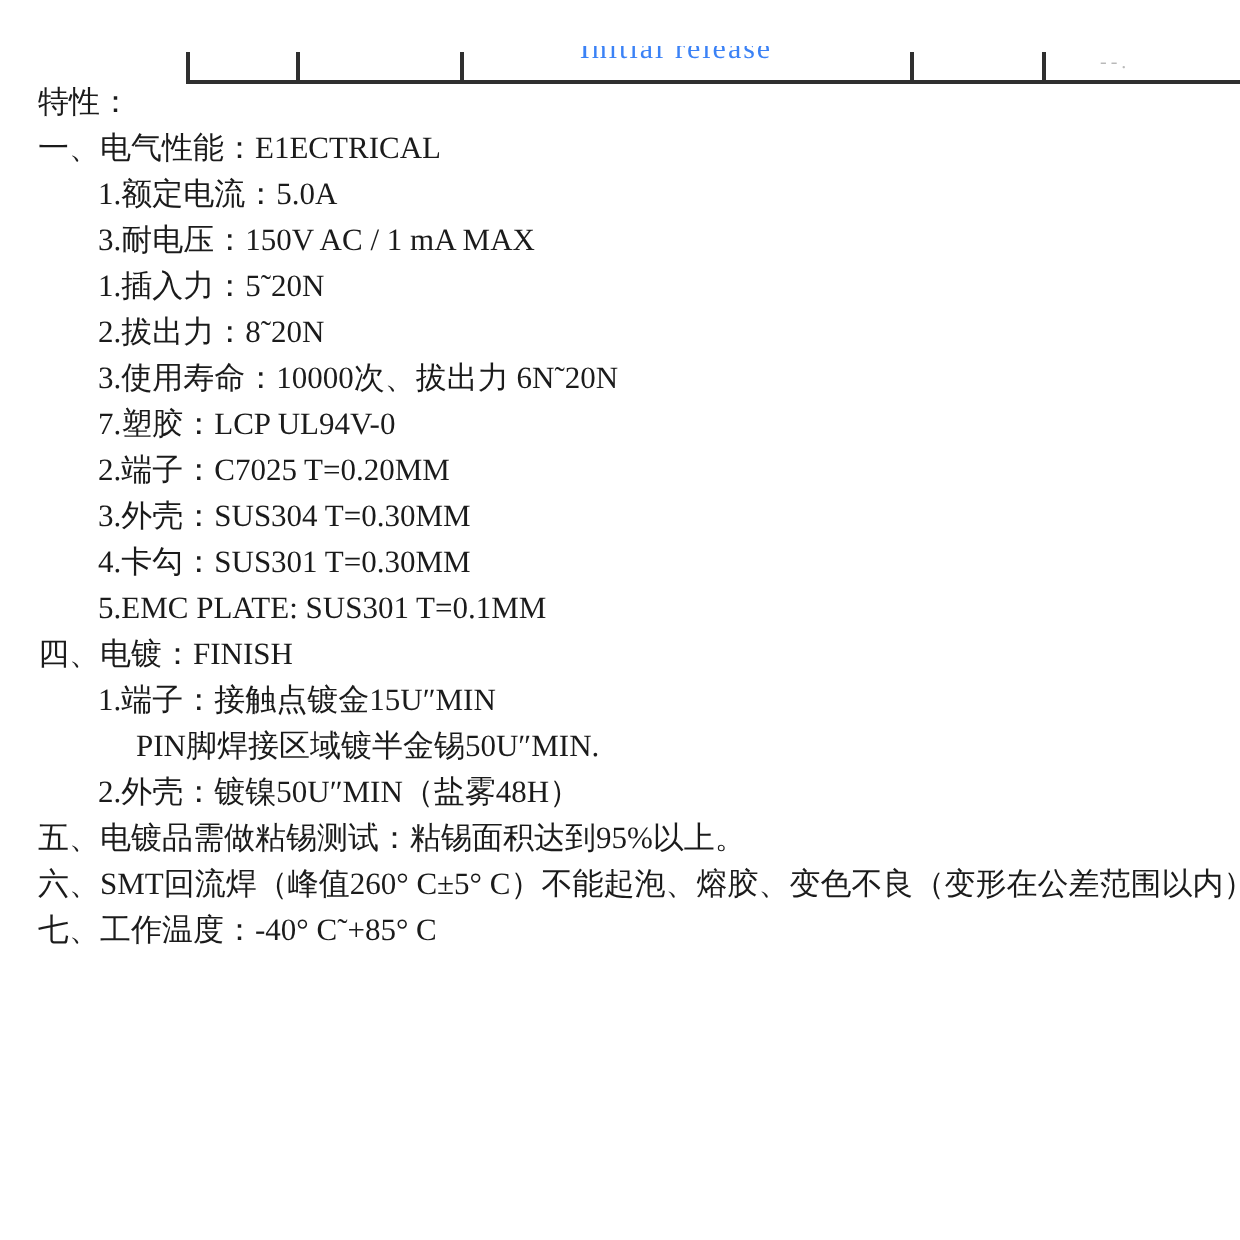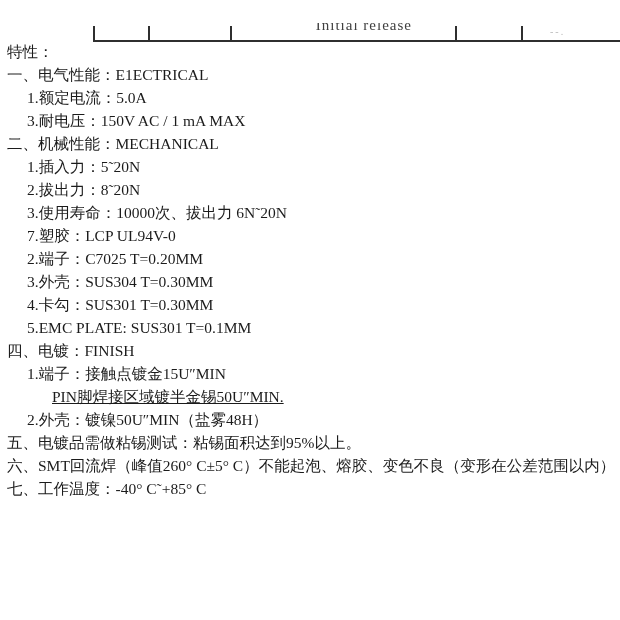--- a/index.html
+++ b/index.html
@@ -6,34 +6,34 @@
   .page {
     position:relative; width:620px; height:620px; background:#ffffff;
     overflow:hidden; color:#1b1b1b;
     font-family:"Liberation Serif","DejaVu Serif",serif;
   }
   
   .tbl-hline { position:absolute; left:93px; top:40px; width:527px; height:2px; background:#2f2f2f; }
   .tbl-vline { position:absolute; top:26px; height:15px; width:2px; background:#2f2f2f; }
   .v1{left:93px}.v2{left:148px}.v3{left:230px}.v4{left:455px}.v5{left:521px}
   .init-rel {
-    position:absolute; left:232px; top:23px; width:180px; height:15px;
-    overflow:hidden; text-align:right; color:#404040;
+    position:absolute; left:248px; top:23px; width:180px; height:15px;
+    overflow:hidden; text-align:center; color:#3b82f6;
   }
   .init-rel span { display:block; margin-top:-6px; font-size:15px; letter-spacing:1px; }
   .remnant {
     position:absolute; left:550px; top:26px; width:50px; height:12px; overflow:hidden;
     color:#b9b9b9; font-size:10px; letter-spacing:2px;
   }
   
   .content { position:absolute; top:40px; left:0; width:620px; }
   .line { height:23px; line-height:23px; font-size:15.5px; white-space:nowrap; }
-  .ind0 { padding-left:7px; }
-  .ind1 { padding-left:27px; }
-  .ind2 { padding-left:52px;text-decoration:underline; }
+  .ind0 { padding-left:19px; }
+  .ind1 { padding-left:27px;margin-left:22px; }
+  .ind2 { padding-left:68px; }
 </style>
 </head>
 <body>
 
 <div class="page">
 
   <div>
     <div class="tbl-vline v1"></div>
     <div class="tbl-vline v2"></div>
     <div class="tbl-vline v3"></div>
@@ -44,21 +44,20 @@
       <span>Initial release</span>
     </div>
     <div class="remnant">--.</div>
   </div>
 
   <div class="content">
     <div class="line ind0">特性：</div>
     <div class="line ind0">一、电气性能：E1ECTRICAL</div>
     <div class="line ind1">1.额定电流：5.0A</div>
     <div class="line ind1">3.耐电压：150V AC / 1 mA MAX</div>
-    <div class="line ind0">二、机械性能：MECHANICAL</div>
     <div class="line ind1">1.插入力：5˜20N</div>
     <div class="line ind1">2.拔出力：8˜20N</div>
     <div class="line ind1">3.使用寿命：10000次、拔出力 6N˜20N</div>
     <div class="line ind1">7.塑胶：LCP UL94V-0</div>
     <div class="line ind1">2.端子：C7025 T=0.20MM</div>
     <div class="line ind1">3.外壳：SUS304 T=0.30MM</div>
     <div class="line ind1">4.卡勾：SUS301 T=0.30MM</div>
     <div class="line ind1">5.EMC PLATE: SUS301 T=0.1MM</div>
     <div class="line ind0">四、电镀：FINISH</div>
     <div class="line ind1">1.端子：接触点镀金15U″MIN</div>

